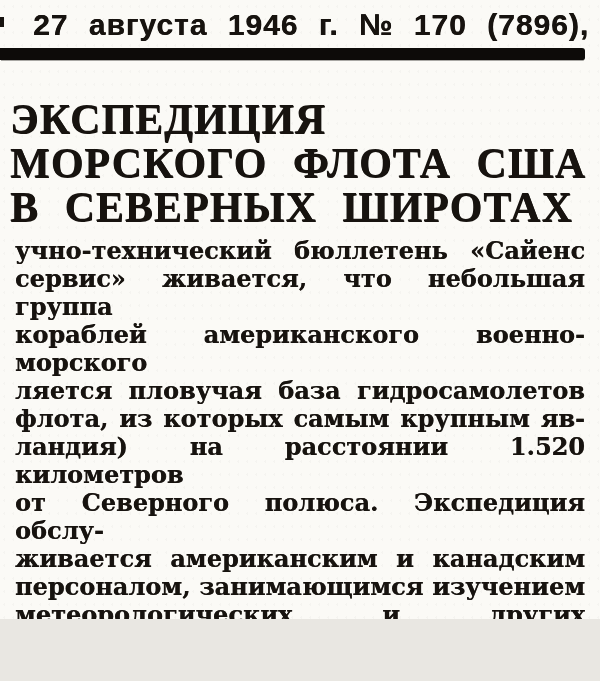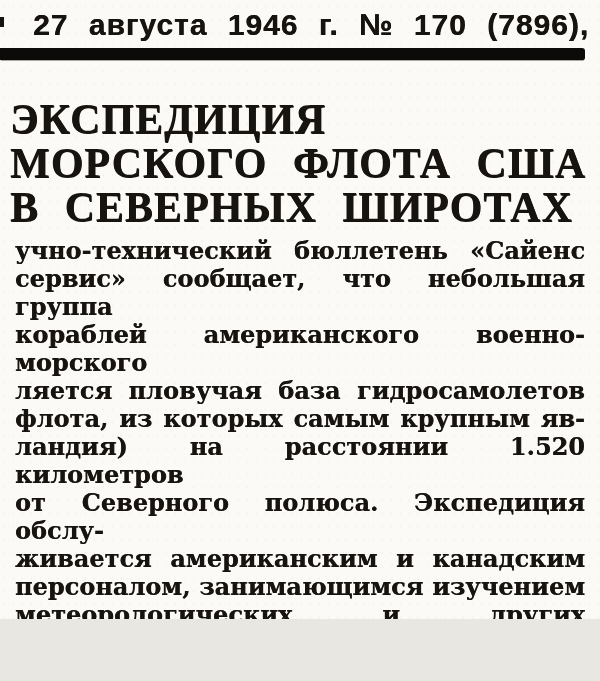--- a/index.html
+++ b/index.html
@@ -83,21 +83,21 @@
   <div class="rule"></div>
 
   <h1 class="title">
     <span class="t-line">ЭКСПЕДИЦИЯ</span>
     <span class="t-line">МОРСКОГО ФЛОТА США</span>
     <span class="t-line">В СЕВЕРНЫХ ШИРОТАХ</span>
   </h1>
 
   <div class="body">
     <div class="b-line">учно-технический бюллетень «Сайенс</div>
-    <div class="b-line">сервис» сообщает, что небольшая группа</div>
+    <div class="b-line">сервис» живается, что небольшая группа</div>
     <div class="b-line">кораблей американского военно-морского</div>
     <div class="b-line">ляется пловучая база гидросамолетов</div>
     <div class="b-line">флота, из которых самым крупным яв-</div>
     <div class="b-line">ландия) на расстоянии 1.520 километров</div>
     <div class="b-line">от Северного полюса. Экспедиция обслу-</div>
     <div class="b-line">живается американским и канадским</div>
     <div class="b-line">персоналом, занимающимся изучением</div>
     <div class="b-line">метеорологических и других арктических</div>
 
   </div>

